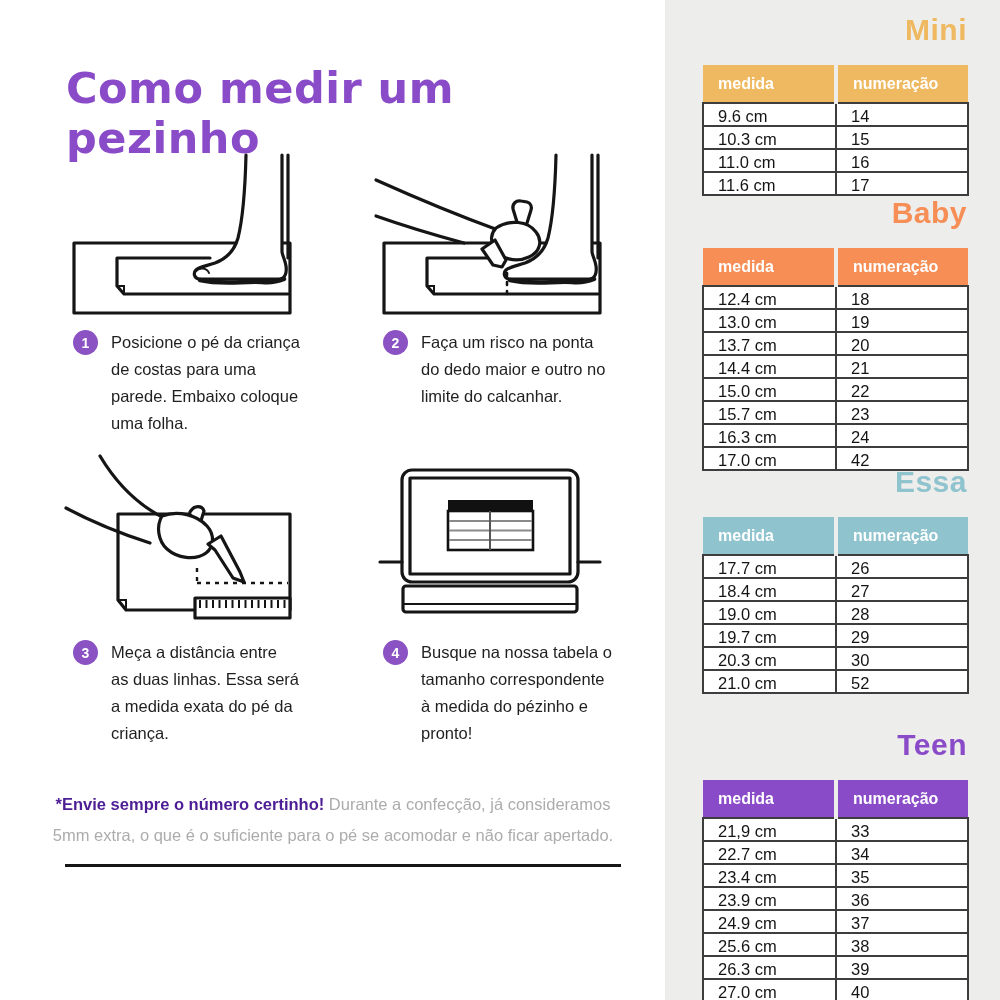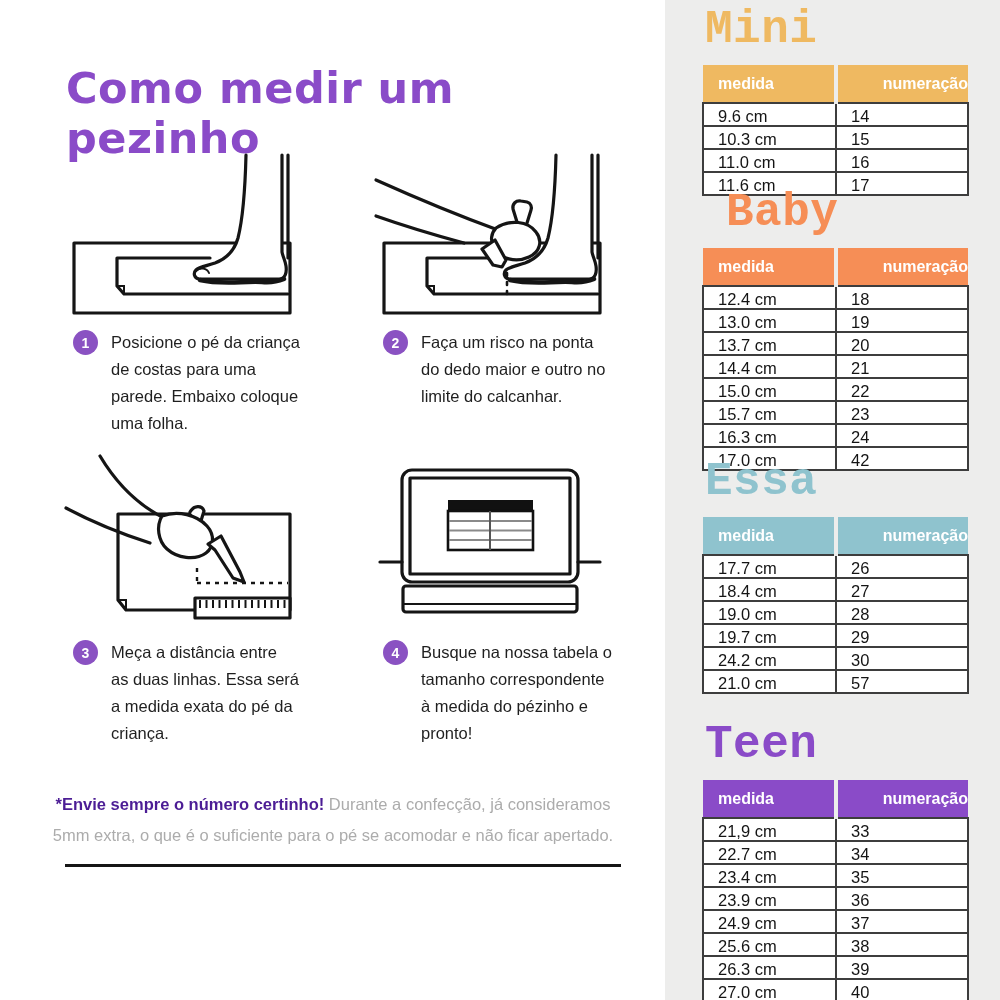--- a/index.html
+++ b/index.html
@@ -27,30 +27,30 @@
         font-size:16.5px;line-height:31px;color:#ACACAC;}
   .note strong{color:#4c1d95;}
   .divider{position:absolute;left:65px;top:864px;width:556px;height:2.5px;background:#161616;}
 
   .logo{position:absolute;left:224px;top:894px;display:flex;align-items:flex-start;gap:8px;}
   .logo-text{font-family:"DejaVu Sans",sans-serif;font-weight:bold;font-size:29px;
              color:#8A4BC8;letter-spacing:.5px;margin-top:20px;}
 
   .size-section{position:absolute;left:702px;width:265px;}
   #sec-mini{top:8px;} #sec-baby{top:191px;} #sec-kids{top:460px;} #sec-teen{top:723px;}
-  .sec-title{margin:0 0 13px 3px;font-family:Liberation Mono, monospace;font-weight:bold;
-             font-size:46px;line-height:44px;letter-spacing:.5px;}
+  .sec-title{margin:0 0 13px 3px;font-family:Liberation Sans, sans-serif;font-weight:bold;
+             font-size:30px;line-height:44px;letter-spacing:.5px;text-align:right;}
   .c-mini{color:#EFB961;} .c-baby{color:#F68E56;margin-left:24px;} .c-kids{color:#8FC3CE;} .c-teen{color:#8A4BC8;}
   .bg-mini{background:#EFB961;} .bg-baby{background:#F68E56;}
   .bg-kids{background:#8FC3CE;} .bg-teen{background:#8A4BC8;}
 
   table.size-table{border-collapse:collapse;width:265px;table-layout:fixed;}
   .size-table th{color:#fff;font-weight:bold;font-size:16px;text-align:left;
                  padding:0 0 0 15px;height:38px;box-sizing:border-box;border:none;}
-  .size-table th.th2{border-left:4px solid #EDEDEC;text-align:right;}
+  .size-table th.th2{border-left:4px solid #EDEDEC;}
   .size-table td{background:#fff;border:2px solid #3d3d3d;font-size:16.5px;color:#141414;
                  padding:4px 0 0 14px;height:23px;box-sizing:border-box;line-height:1;}
 
   svg .ln{stroke:#151515;stroke-width:3.2;fill:none;stroke-linecap:round;stroke-linejoin:round;}
   svg .fillw{fill:#ffffff;stroke:#151515;stroke-width:3.2;stroke-linecap:round;stroke-linejoin:round;}
   svg .thin{stroke:#151515;stroke-width:2;fill:none;stroke-linecap:round;}
   svg .horse{stroke:#8A4BC8;stroke-width:3.2;fill:none;stroke-linecap:round;stroke-linejoin:round;}
 </style>
 </head>
 <body>
@@ -284,26 +284,26 @@
           </tr>
         <tr>
             <td>19.0 cm</td>
             <td>28</td>
           </tr>
         <tr>
             <td>19.7 cm</td>
             <td>29</td>
           </tr>
         <tr>
-            <td>24.2 cm</td>
+            <td>20.3 cm</td>
             <td>30</td>
           </tr>
         <tr>
             <td>21.0 cm</td>
-            <td>57</td>
+            <td>52</td>
           </tr>
       </tbody>
     </table>
   </div>
 
   <div class="size-section" id="sec-teen">
     <h2 class="sec-title c-teen">Teen</h2>
     <table class="size-table">
       <colgroup>
           <col style="width:133px">

